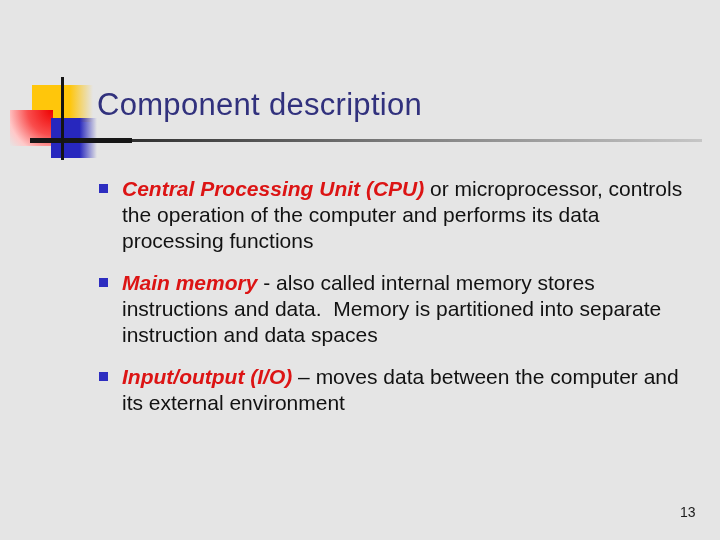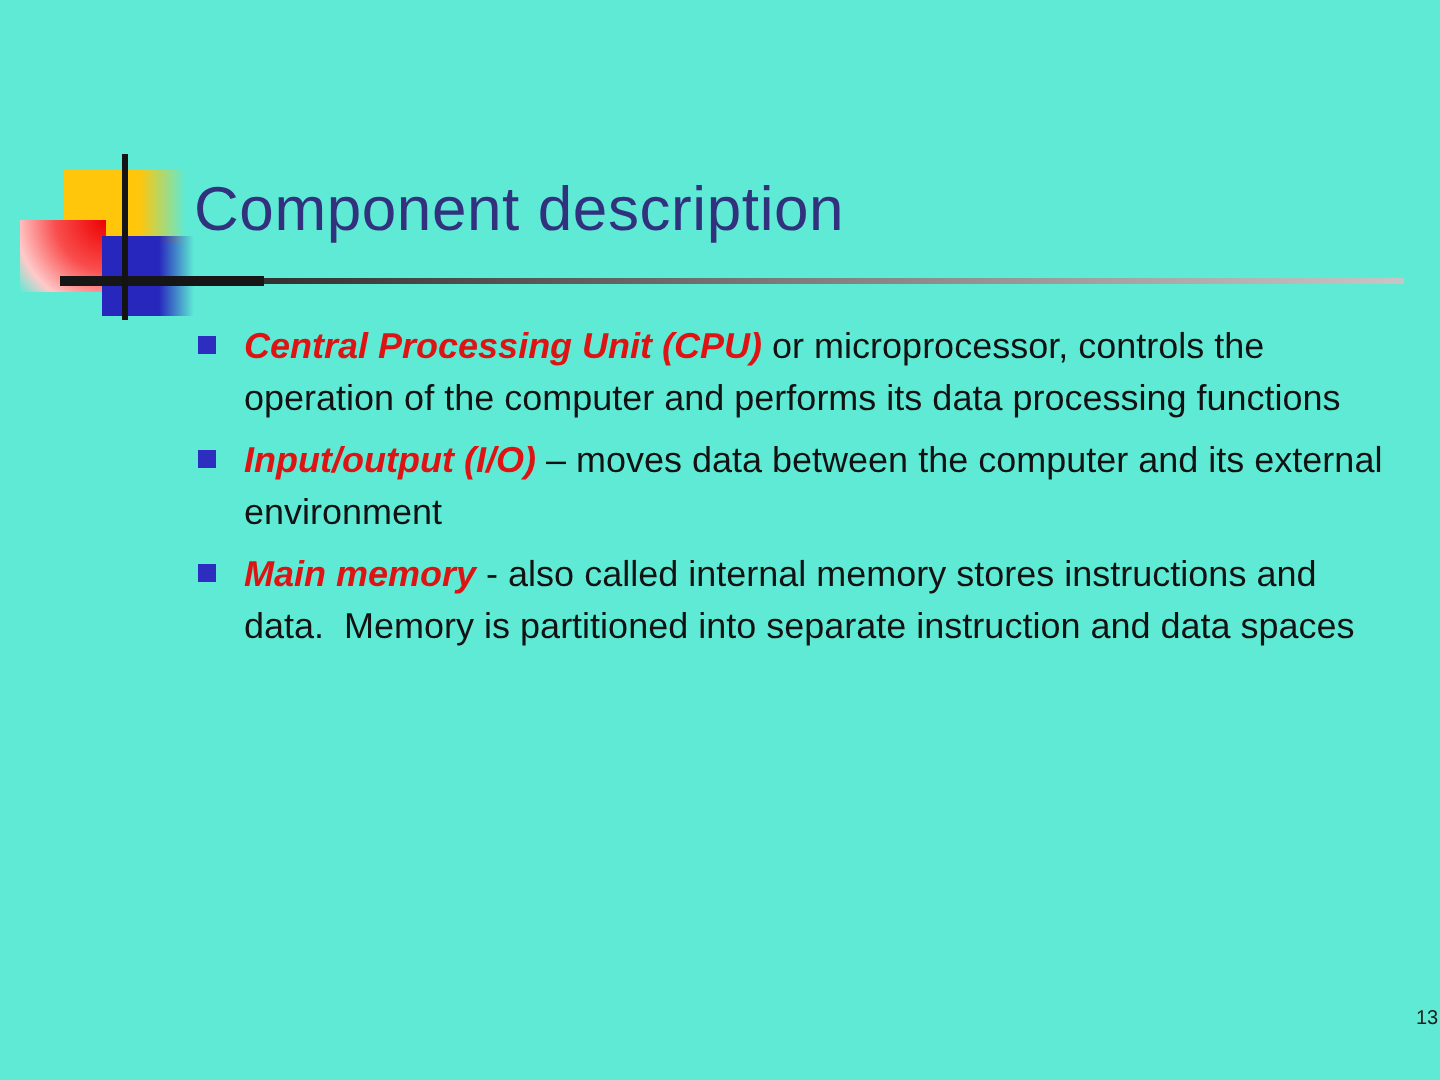--- a/index.html
+++ b/index.html
@@ -1,21 +1,21 @@
 <!DOCTYPE html>
 <html><head>
 <meta charset="utf-8">
 <style>
   html,body{margin:0;padding:0;}
   body{
     width:720px;height:540px;position:relative;overflow:hidden;
     background:#ffffff;
     font-family:"Liberation Sans","DejaVu Sans",sans-serif;
   }
-  .slide{position:absolute;inset:0;background:#5eead4;}
+  .slide{position:absolute;inset:0;background:#e5e5e5;}
 
   
   .sq{position:absolute;}
   .sq-yellow{
     left:32px;top:85px;width:61px;height:37px;z-index:1;
     background:linear-gradient(to right,#ffc60b 0%,#ffc60b 62%,rgba(255,198,11,0) 100%);
   }
   .sq-red{
     left:10px;top:110px;width:43px;height:36px;z-index:2;
     background:radial-gradient(circle at 100% 0%,#ee0000 0%,#f94d4d 45%,#ffc9c9 80%,rgba(255,255,255,0) 100%);
@@ -42,34 +42,34 @@
     position:absolute;left:97px;top:88px;width:600px;z-index:6;
     font-size:31px;line-height:34px;color:#31317d;letter-spacing:.3px;
   }
 
   
   .content{
     position:absolute;left:99px;top:160px;width:596px;z-index:6;
     list-style:none;margin:0;padding:0;
   }
   .content li{
-    position:relative;padding-left:23px;margin:0 0 5px 0;
-    font-size:18px;line-height:26px;color:#121212;
+    position:relative;padding-left:23px;margin:16px 0 5px 0;
+    font-size:21px;line-height:26px;color:#121212;
   }
   .content li .bullet{
     position:absolute;left:0;top:8px;width:9px;height:9px;
     background:#2d2dc0;
   }
   .lead{color:#dc1414;font-weight:bold;font-style:italic;}
   .rest{white-space:pre-wrap;}
 
   
   .page-num{
-    position:absolute;left:708px;top:504px;z-index:6;
-    font-size:10px;color:#1c1c1c;
+    position:absolute;left:680px;top:504px;z-index:6;
+    font-size:14px;color:#1c1c1c;
   }
 </style>
 </head>
 <body>
 
 <div class="slide">
 
   <div class="sq sq-yellow"></div>
   <div class="sq sq-red"></div>
   <div class="sq sq-blue"></div>
@@ -77,22 +77,22 @@
   <div class="h-line"></div>
   <div class="h-line-left"></div>
 
   <div class="title">Component description</div>
 
   <ul class="content">
     <li>
       <span class="bullet"></span><span class="lead">Central Processing Unit (CPU)</span><span class="rest"> or microprocessor, controls the operation of the computer and performs its data processing functions</span>
     </li>
     <li>
-      <span class="bullet"></span><span class="lead">Input/output (I/O)</span><span class="rest"> – moves data between the computer and its external environment</span>
+      <span class="bullet"></span><span class="lead">Main memory</span><span class="rest"> - also called internal memory stores instructions and data.  Memory is partitioned into separate instruction and data spaces</span>
     </li>
     <li>
-      <span class="bullet"></span><span class="lead">Main memory</span><span class="rest"> - also called internal memory stores instructions and data.  Memory is partitioned into separate instruction and data spaces</span>
+      <span class="bullet"></span><span class="lead">Input/output (I/O)</span><span class="rest"> – moves data between the computer and its external environment</span>
     </li>
   </ul>
 
   <div class="page-num">13</div>
 
 </div>
 
 </body></html>

